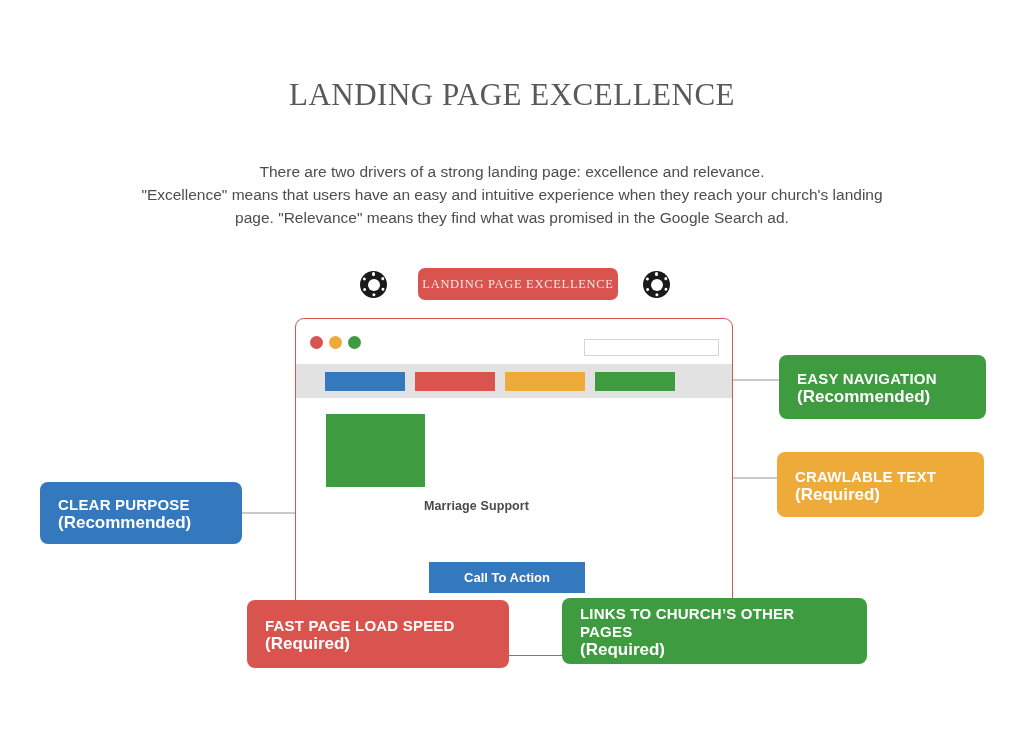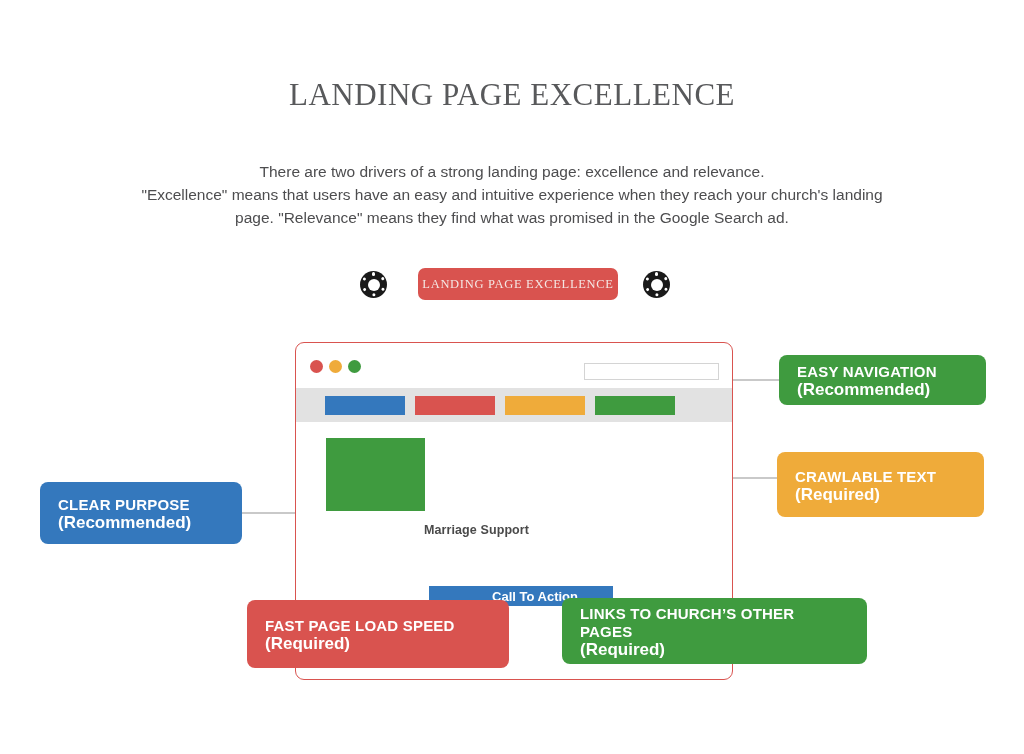--- a/index.html
+++ b/index.html
@@ -97,21 +97,20 @@
   
   .browser {
     position: absolute;
     left: 295px; top: 318px;
     width: 438px;
     height: 338px;
     border: 1.6px solid #d9534f;
     border-radius: 9px;
     background: #ffffff;
     box-sizing: border-box;
-    margin-top: 24px;
   }
   .browser-chrome {
     position: absolute;
     left: 0; top: 0;
     width: 100%;
     height: 45px;
   }
   .dot {
     position: absolute;
     top: 17px;
@@ -169,29 +168,28 @@
     width: 232px;
     font-size: 9.6px;
     line-height: 12.6px;
     font-weight: bold;
     color: #4a4a4a;
   }
   .content-body span { display: block; }
   .cta {
     position: absolute;
     left: 133px; top: 243px;
-    width: 156px; height: 20px;
+    width: 156px; height: 31px;
     background: #3478bd;
     color: #ffffff;
     font-size: 13px;
     font-weight: bold;
     display: flex;
     align-items: center;
     justify-content: center;
-    padding-left: 28px;
   }
 
   
   .hline {
     position: absolute;
     height: 2px;
     background: #c9c9c9;
   }
   .vline {
     position: absolute;
@@ -222,21 +220,21 @@
     letter-spacing: 0.2px;
     line-height: 18px;
   }
   .callout .c-sub {
     font-size: 17px;
     font-weight: bold;
     line-height: 15px;
     margin-top: 1px;
   }
 
-  .c-easy-nav  { left: 779px; top: 355px; width: 207px; height: 50px; background: #3f9b3f; }
+  .c-easy-nav  { left: 779px; top: 355px; width: 207px; height: 64px; background: #3f9b3f; }
   .c-crawlable { left: 777px; top: 452px; width: 207px; height: 65px; background: #efab3a; }
   .c-clear     { left: 40px;  top: 482px; width: 202px; height: 62px; background: #3478bd; }
   .c-fast      { left: 247px; top: 600px; width: 262px; height: 68px; background: #d9534f; }
   .c-links     { left: 562px; top: 598px; width: 305px; height: 66px; background: #3f9b3f; }
 </style>
 </head>
 <body>
 
 <div class="stage">
 

